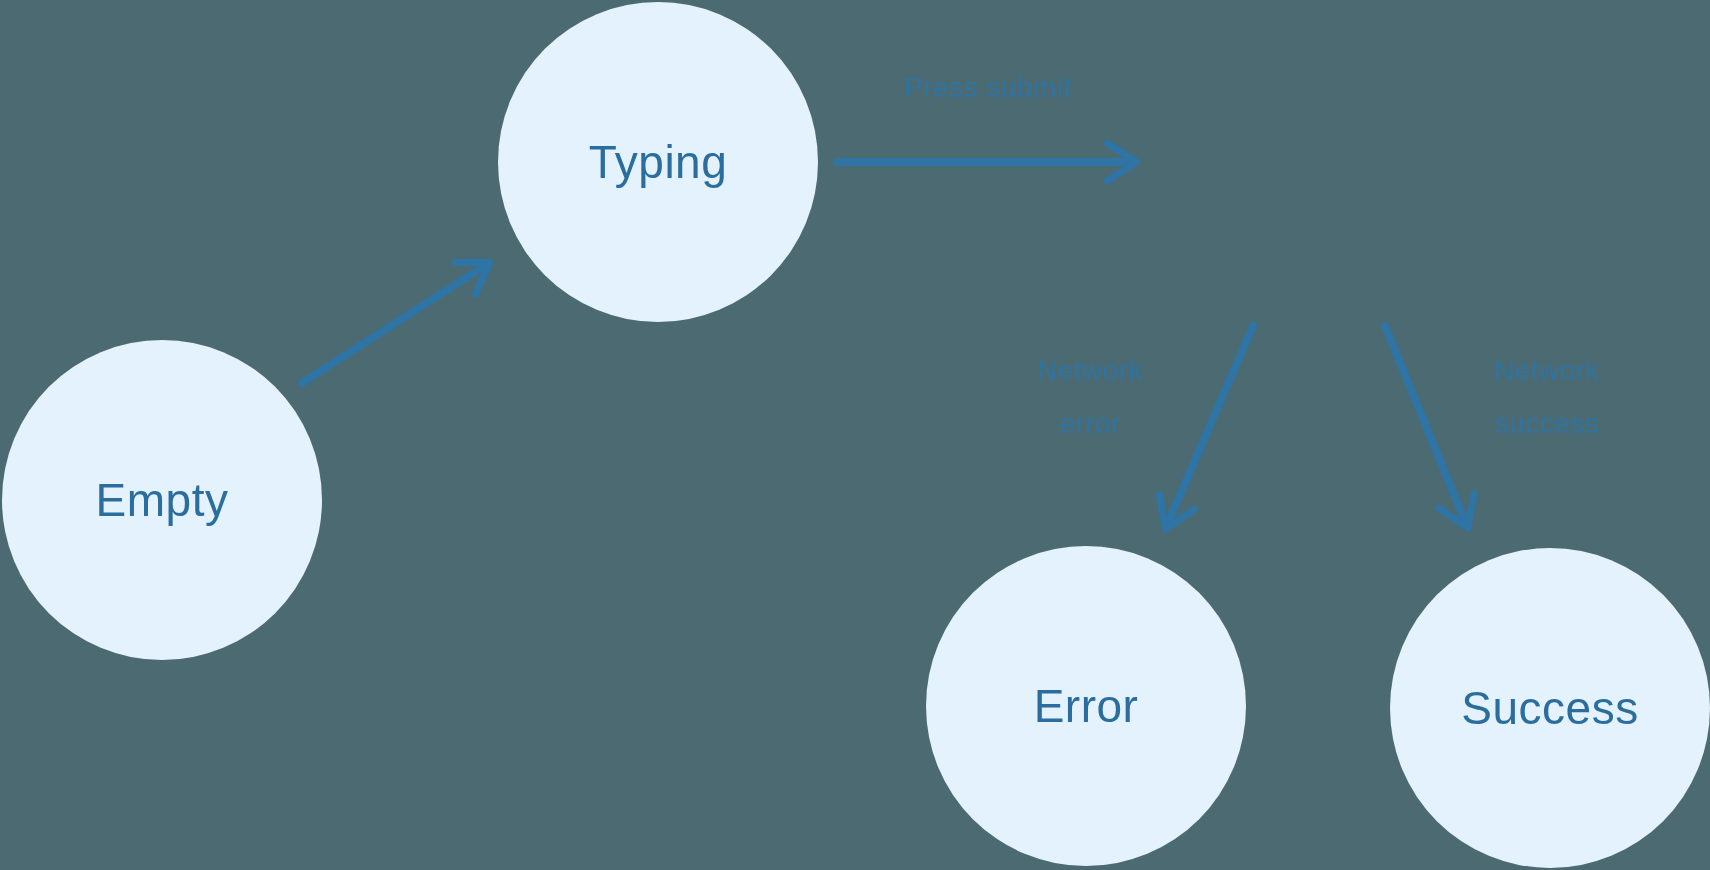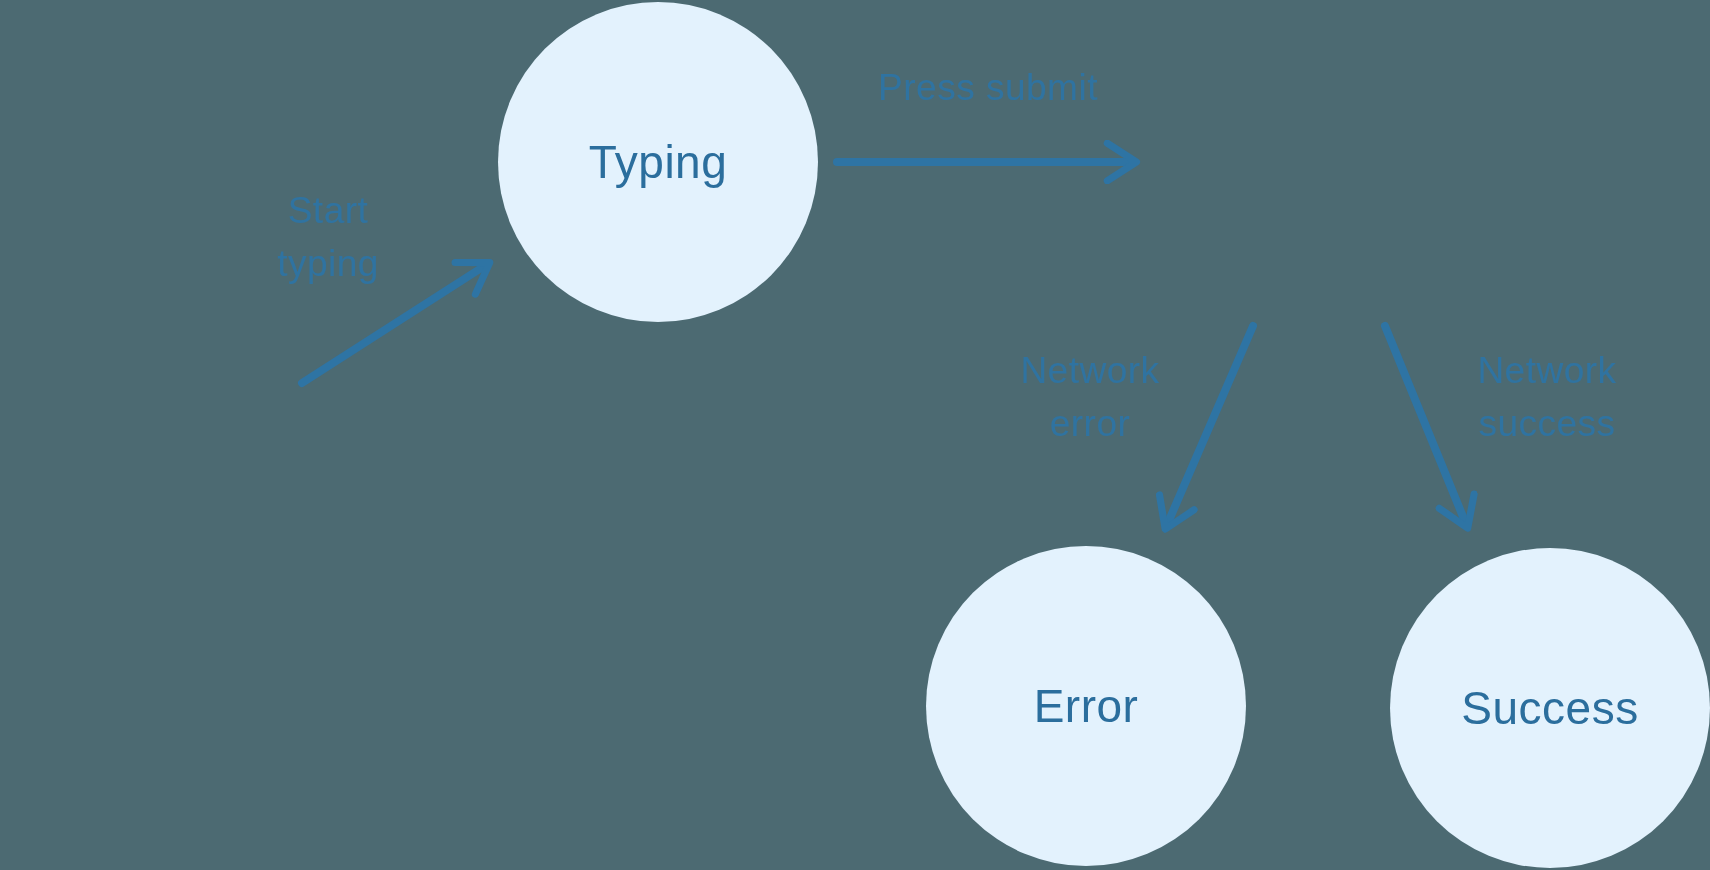--- a/index.html
+++ b/index.html
@@ -54,21 +54,21 @@
     font-size: 46px;
     font-weight: 500;
     letter-spacing: 0.5px;
     white-space: nowrap;
   }
   .edge-label {
     position: absolute;
     transform: translate(-50%, -50%);
     color: var(--edge_label);
     opacity: 0.95;
-    font-size: 37px;
+    font-size: 28px;
     font-weight: 500;
     line-height: 53px;
     letter-spacing: 0.5px;
     text-align: center;
     white-space: pre-line;
   }
 </style>
 </head>
 <body>
 
@@ -79,35 +79,36 @@
       <marker id="arrowhead" viewBox="0 0 10 10" refX="7.5" refY="5" markerWidth="5.6" markerHeight="5.6" orient="auto">
         <path class="arrowhead-path" d="M2,0.8 L8.5,5 L2,9.2"></path>
       </marker>
     </defs>
   <line x1="302" y1="383" x2="486" y2="265" class="edge-line" marker-end="url(#arrowhead)"></line>
       <line x1="837" y1="162" x2="1132" y2="162" class="edge-line" marker-end="url(#arrowhead)"></line>
       <line x1="1253" y1="326" x2="1167" y2="525" class="edge-line" marker-end="url(#arrowhead)"></line>
       <line x1="1385" y1="326" x2="1466" y2="524" class="edge-line" marker-end="url(#arrowhead)"></line>
     </svg>
 
+  <div class="node" style="left: 2px; top: 340px;">
+    <span class="node-label">Empty</span>
+  </div>
 
   <div class="node" style="left: 498px; top: 2px;">
     <span class="node-label">Typing</span>
   </div>
 
 
   <div class="node" style="left: 926px; top: 546px;">
     <span class="node-label">Error</span>
   </div>
 
   <div class="node" style="left: 1390px; top: 548px;">
     <span class="node-label">Success</span>
   </div>
 
-  <div class="edge-label" style="left: 328px; top: 237px;">Start
-typing</div>
   <div class="edge-label" style="left: 988px; top: 87px;">Press submit</div>
   <div class="edge-label" style="left: 1090px; top: 397px;">Network
 error</div>
   <div class="edge-label" style="left: 1547px; top: 397px;">Network
 success</div>
 
 </div>
 
 </body></html>

